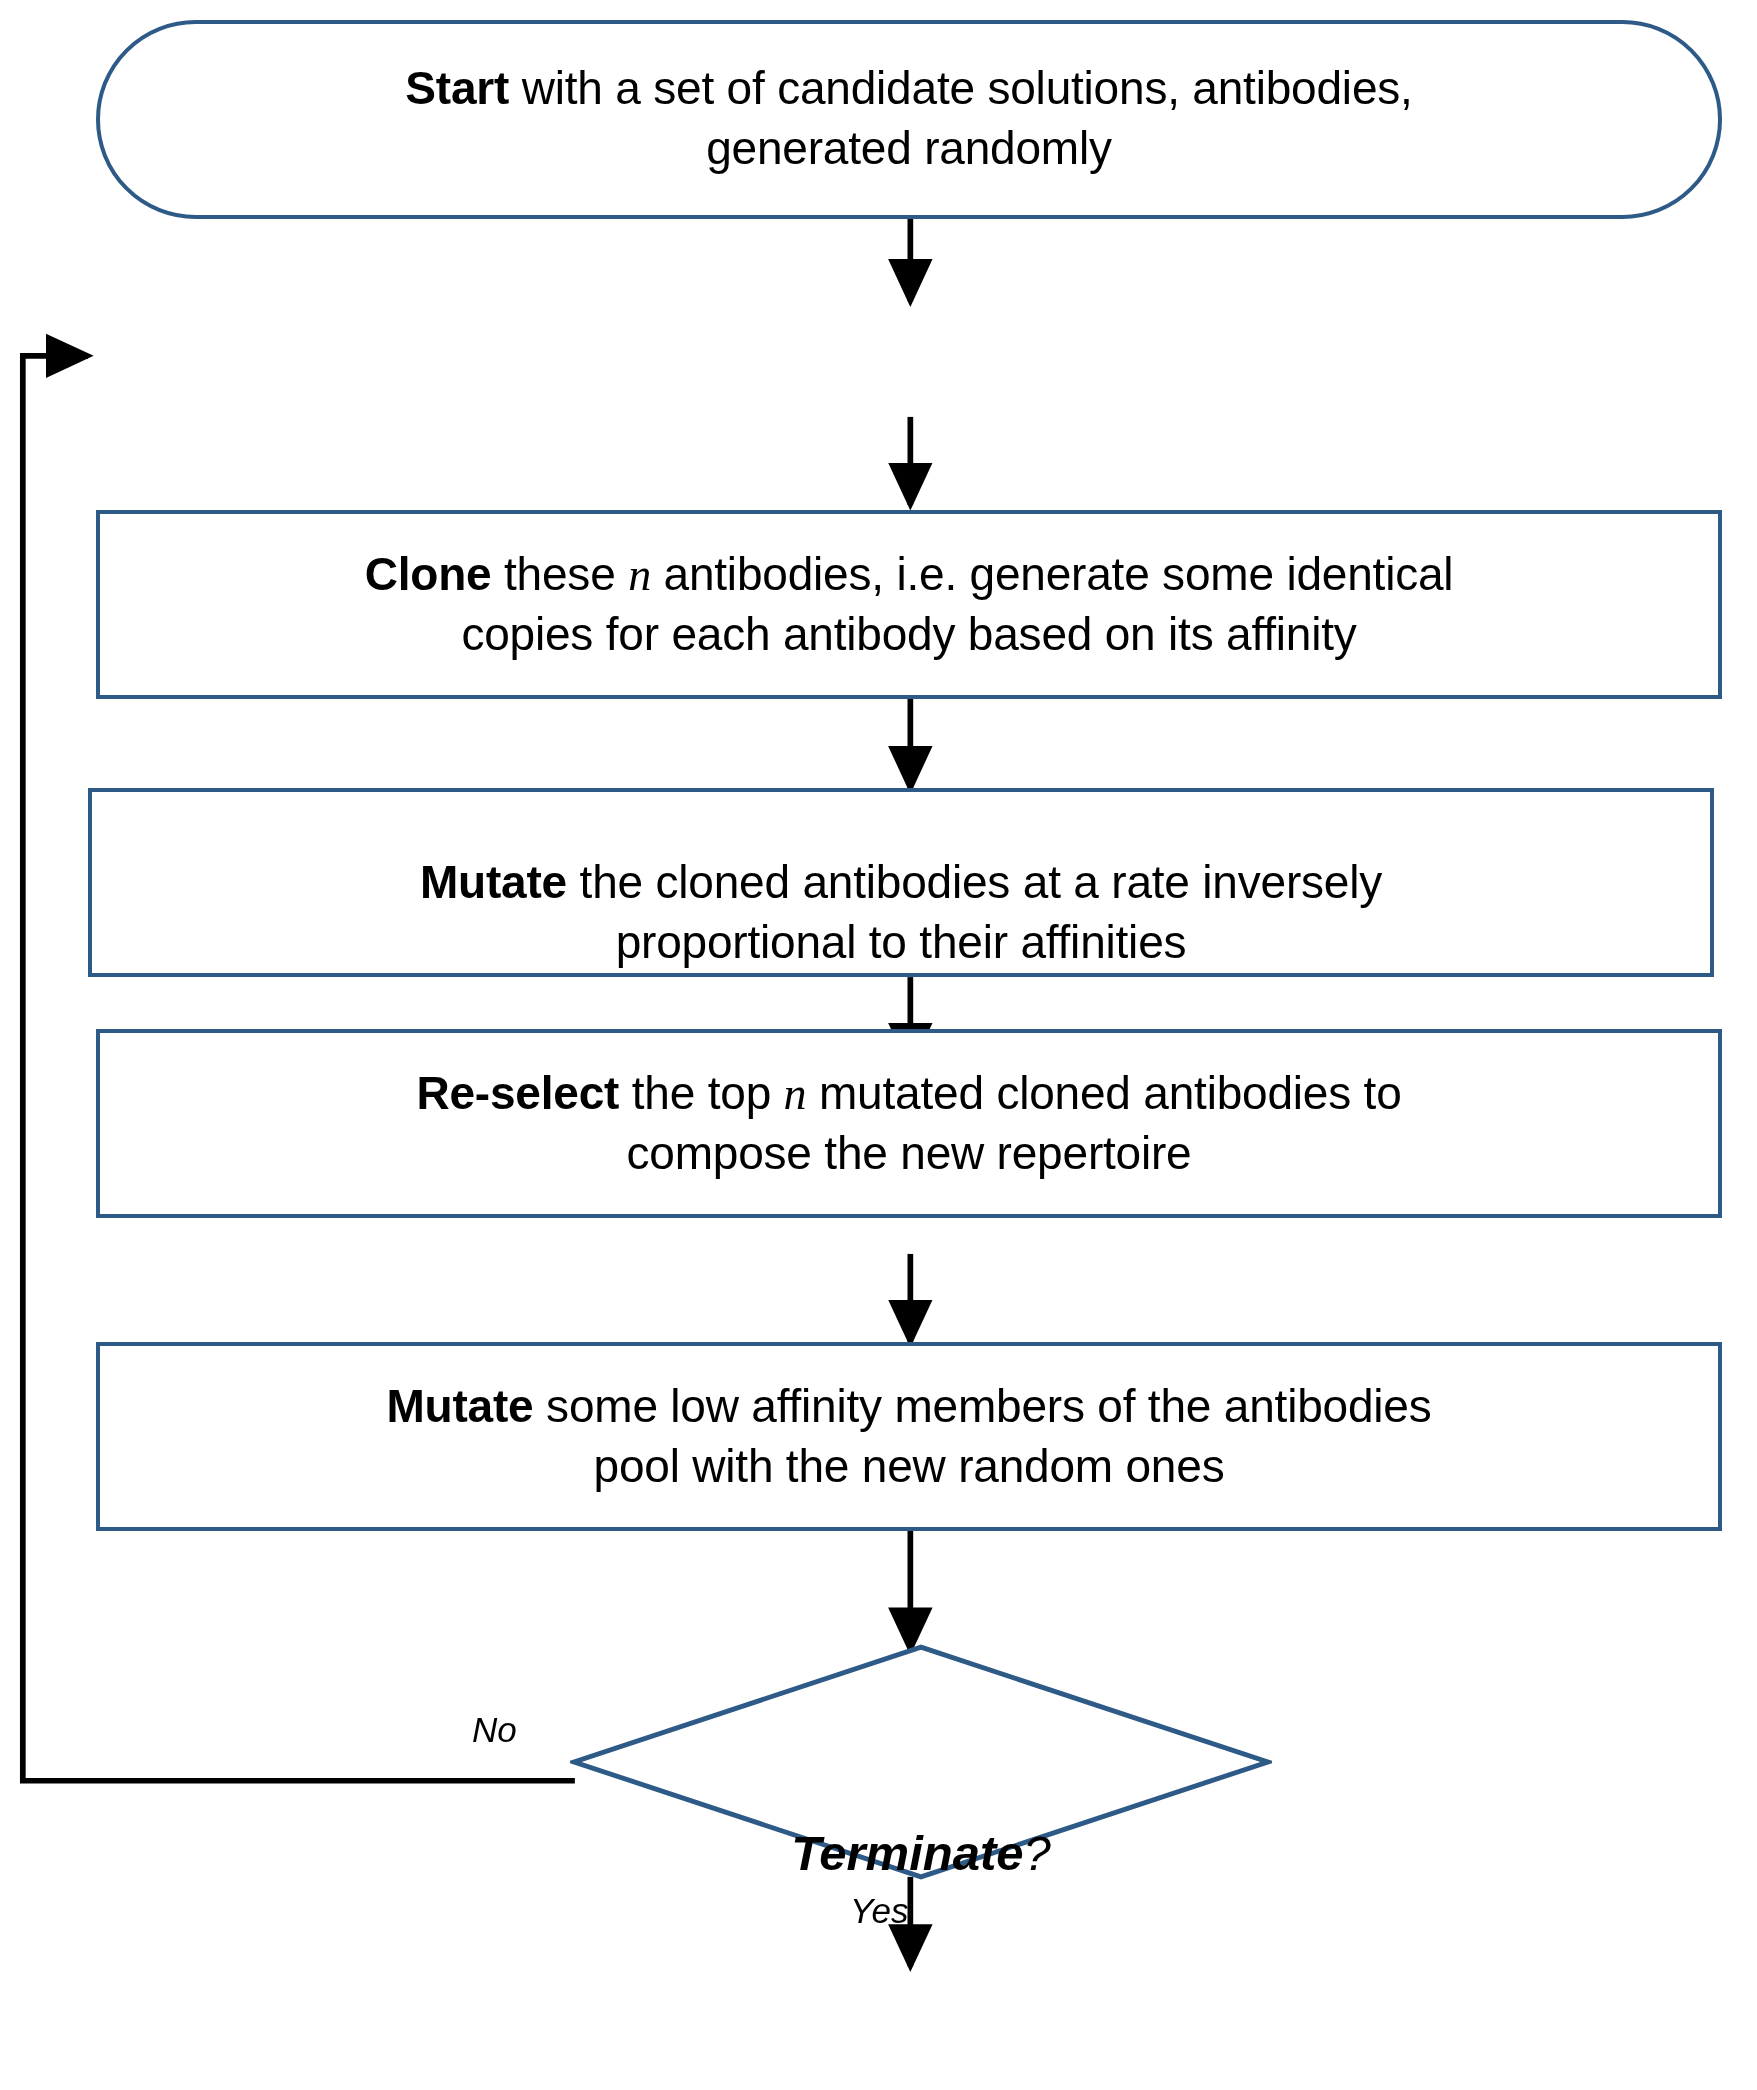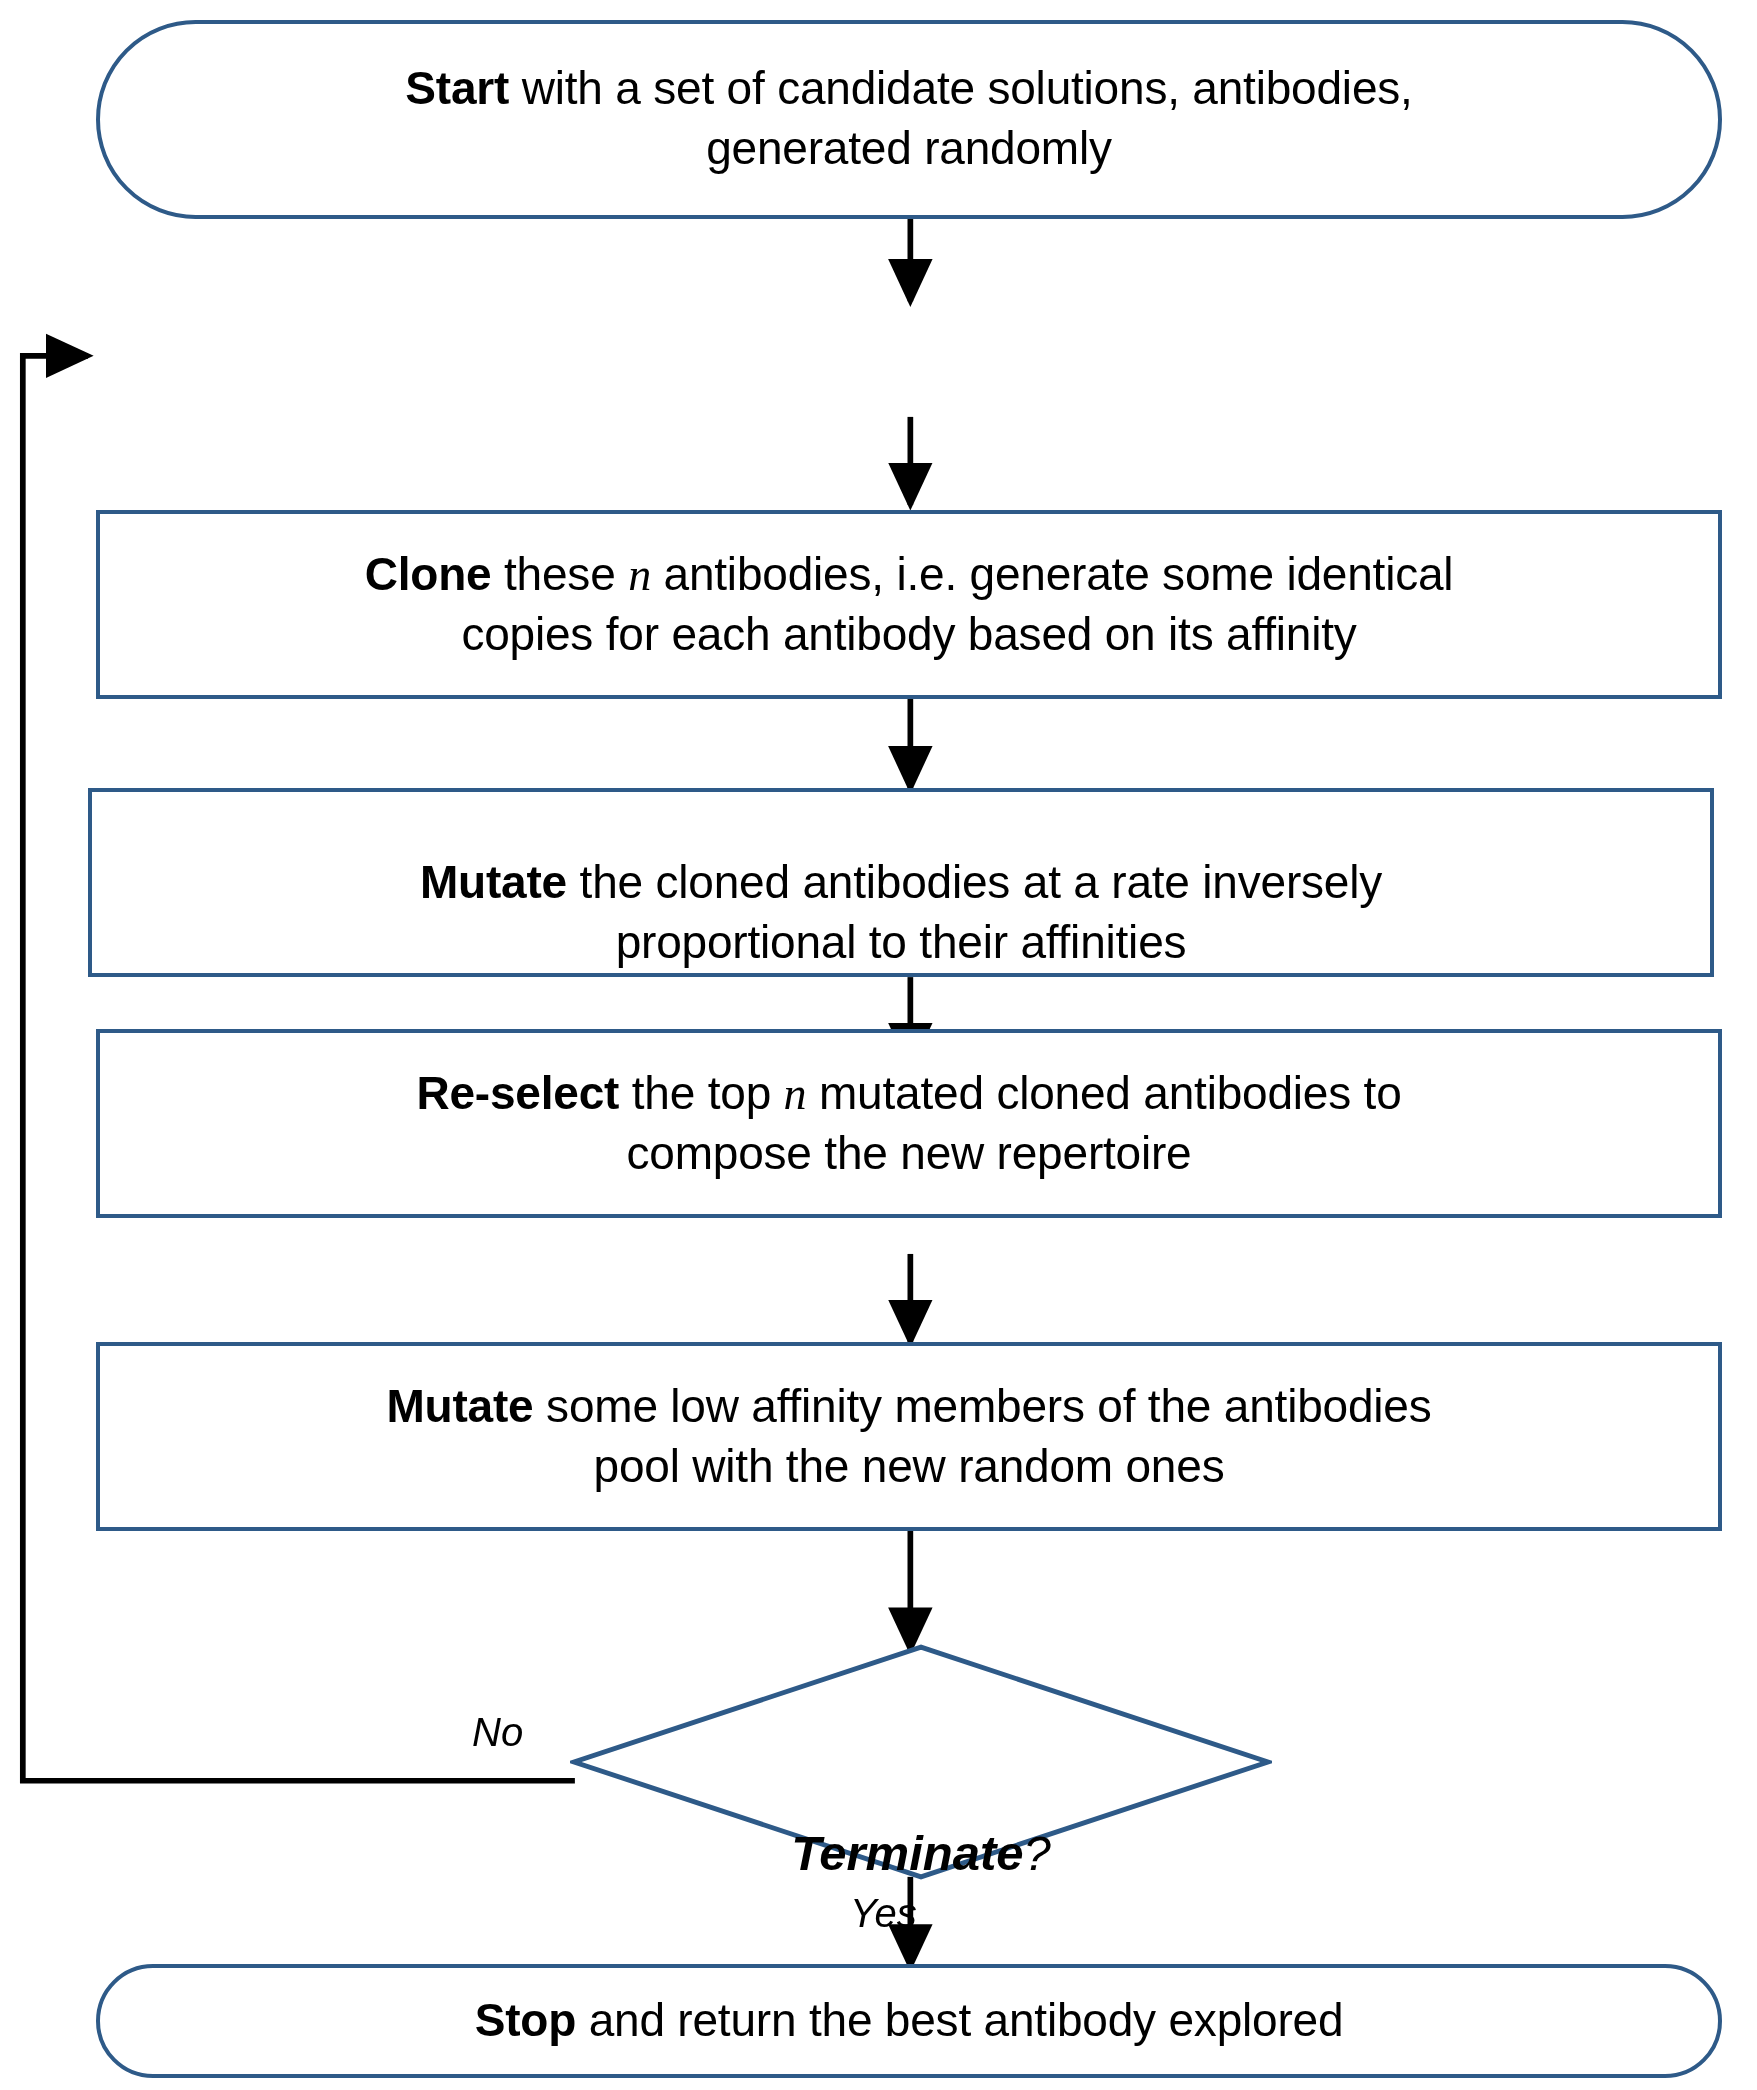--- a/index.html
+++ b/index.html
@@ -81,21 +81,21 @@
   #connector-layer {
     position: absolute;
     left: 0; top: 0;
     width: 1758px;
     height: 2091px;
     z-index: 1;
   }
 
   .edge-label {
     position: absolute;
-    font-size: 40px;
+    font-size: 35px;
     font-style: italic;
     color: #000000;
     z-index: 4;
     white-space: nowrap;
   }
 </style>
 </head>
 <body>
 
 <div id="flowchart-root">
@@ -154,18 +154,15 @@
     <svg width="702" height="238" viewBox="0 0 862 292" xmlns="http://www.w3.org/2000/svg">
       <polygon points="431,5 857,146 431,287 5,146" fill="#ffffff" stroke="#2E5A88" stroke-width="6"></polygon>
     </svg>
     <div class="decision-text"><b>Terminate</b>?</div>
   </div>
 
   <div class="edge-label" style="left:472px; top:1710px;">No</div>
 
   <div class="edge-label" style="left:814px; top:1891px;margin-left:36px;">Yes</div>
 
-  <div class="node node-terminator" style="left:96px; top:1964px; width:1626px; height:114px;">
-    <div class="node-label"><b>Stop</b> and return the best antibody explored</div>
-  </div>
 
 </div>
 
 
 </body></html>

